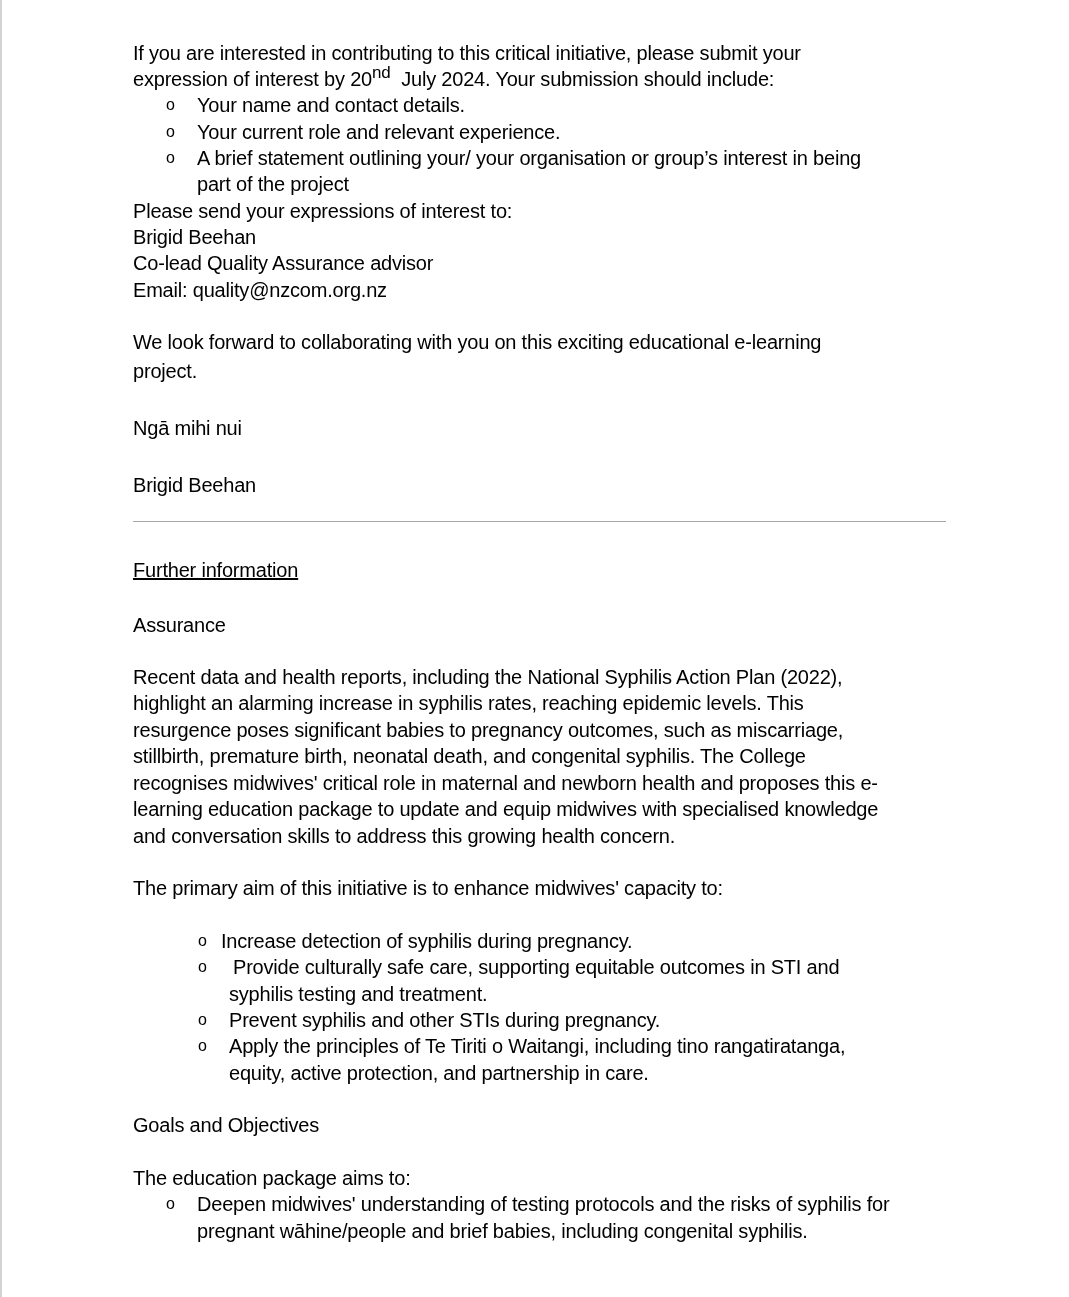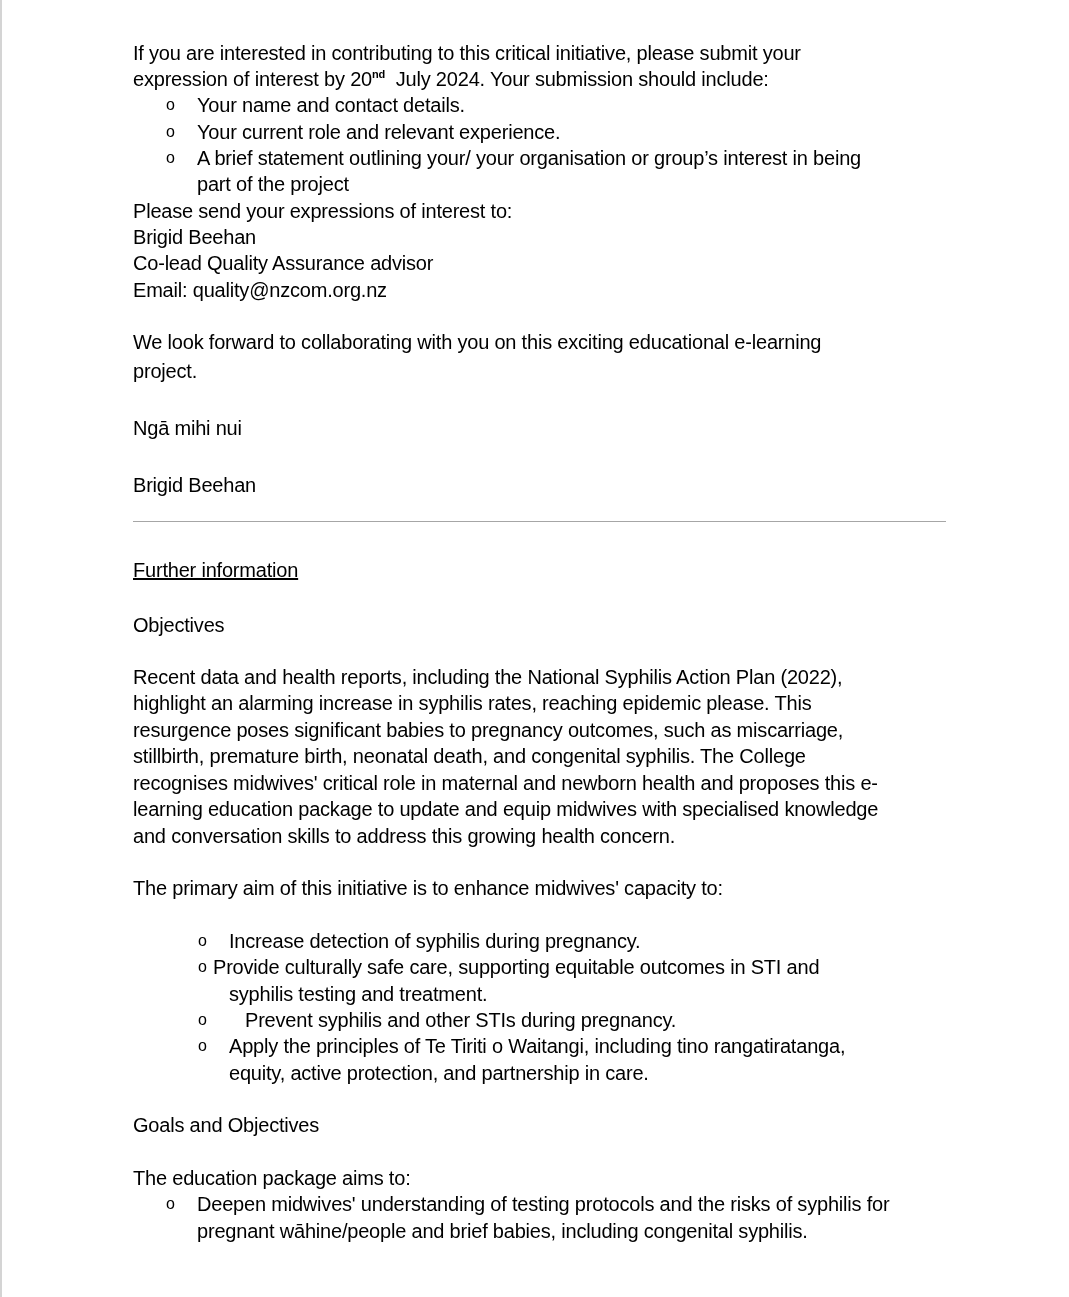--- a/index.html
+++ b/index.html
@@ -37,24 +37,23 @@
     white-space: nowrap;
     line-height: 26px;
   }
   .bullet {
     position: absolute;
     white-space: nowrap;
     line-height: 26px;
     font-size: 16px;
   }
   sup {
-    font-size: 11px;
+    font-size: 17px;
     vertical-align: super;
     line-height: 0;
-    font-weight: bold;
   }
   .hr {
     position: absolute;
     left: 0;
     top: 481px;
     width: 813px;
     height: 1px;
     background: #a6a6a6;
   }
   .heading-u {
@@ -88,41 +87,41 @@
   <div class="line" style="top:237px"><span style="white-space:pre">Email: </span><span>quality@nzcom.org.nz</span></div>
 
   <div class="line" style="top:289px">We look forward to collaborating with you on this exciting educational e-learning</div>
   <div class="line" style="top:318px">project.</div>
   <div class="line" style="top:375px">Ngā mihi nui</div>
   <div class="line" style="top:432px">Brigid Beehan</div>
 
   <div class="hr"></div>
 
   <div class="line heading-u" style="top:517px">Further information</div>
-  <div class="line" style="top:572px">Objectives</div>
+  <div class="line" style="top:572px">Assurance</div>
 
   <div class="line" style="top:624px">Recent data and health reports, including the National Syphilis Action Plan (2022),</div>
-  <div class="line" style="top:650px">highlight an alarming increase in syphilis rates, reaching epidemic please. This</div>
+  <div class="line" style="top:650px">highlight an alarming increase in syphilis rates, reaching epidemic levels. This</div>
   <div class="line" style="top:677px">resurgence poses significant babies to pregnancy outcomes, such as miscarriage,</div>
   <div class="line" style="top:703px">stillbirth, premature birth, neonatal death, and congenital syphilis. The College</div>
   <div class="line" style="top:730px">recognises midwives' critical role in maternal and newborn health and proposes this e-</div>
   <div class="line" style="top:756px">learning education package to update and equip midwives with specialised knowledge</div>
   <div class="line" style="top:783px">and conversation skills to address this growing health concern.</div>
 
   <div class="line" style="top:835px">The primary aim of this initiative is to enhance midwives' capacity to:</div>
 
   <span class="bullet" style="left:65px; top:888px">o</span>
-  <div class="line" style="left:96px; top:888px">Increase detection of syphilis during pregnancy.</div>
+  <div class="line" style="left:88px; top:888px">Increase detection of syphilis during pregnancy.</div>
 
   <span class="bullet" style="left:65px; top:914px">o</span>
-  <div class="line" style="left:80px; top:914px">Provide culturally safe care, supporting equitable outcomes in STI and</div>
+  <div class="line" style="left:100px; top:914px">Provide culturally safe care, supporting equitable outcomes in STI and</div>
   <div class="line" style="left:96px; top:941px">syphilis testing and treatment.</div>
 
   <span class="bullet" style="left:65px; top:967px">o</span>
-  <div class="line" style="left:112px; top:967px">Prevent syphilis and other STIs during pregnancy.</div>
+  <div class="line" style="left:96px; top:967px">Prevent syphilis and other STIs during pregnancy.</div>
 
   <span class="bullet" style="left:65px; top:993px">o</span>
   <div class="line" style="left:96px; top:993px">Apply the principles of Te Tiriti o Waitangi, including tino rangatiratanga,</div>
   <div class="line" style="left:96px; top:1020px">equity, active protection, and partnership in care.</div>
 
   <div class="line" style="top:1072px">Goals and Objectives</div>
   <div class="line" style="top:1125px">The education package aims to:</div>
 
   <span class="bullet" style="left:33px; top:1151px">o</span>
   <div class="line" style="left:64px; top:1151px">Deepen midwives' understanding of testing protocols and the risks of syphilis for</div>

